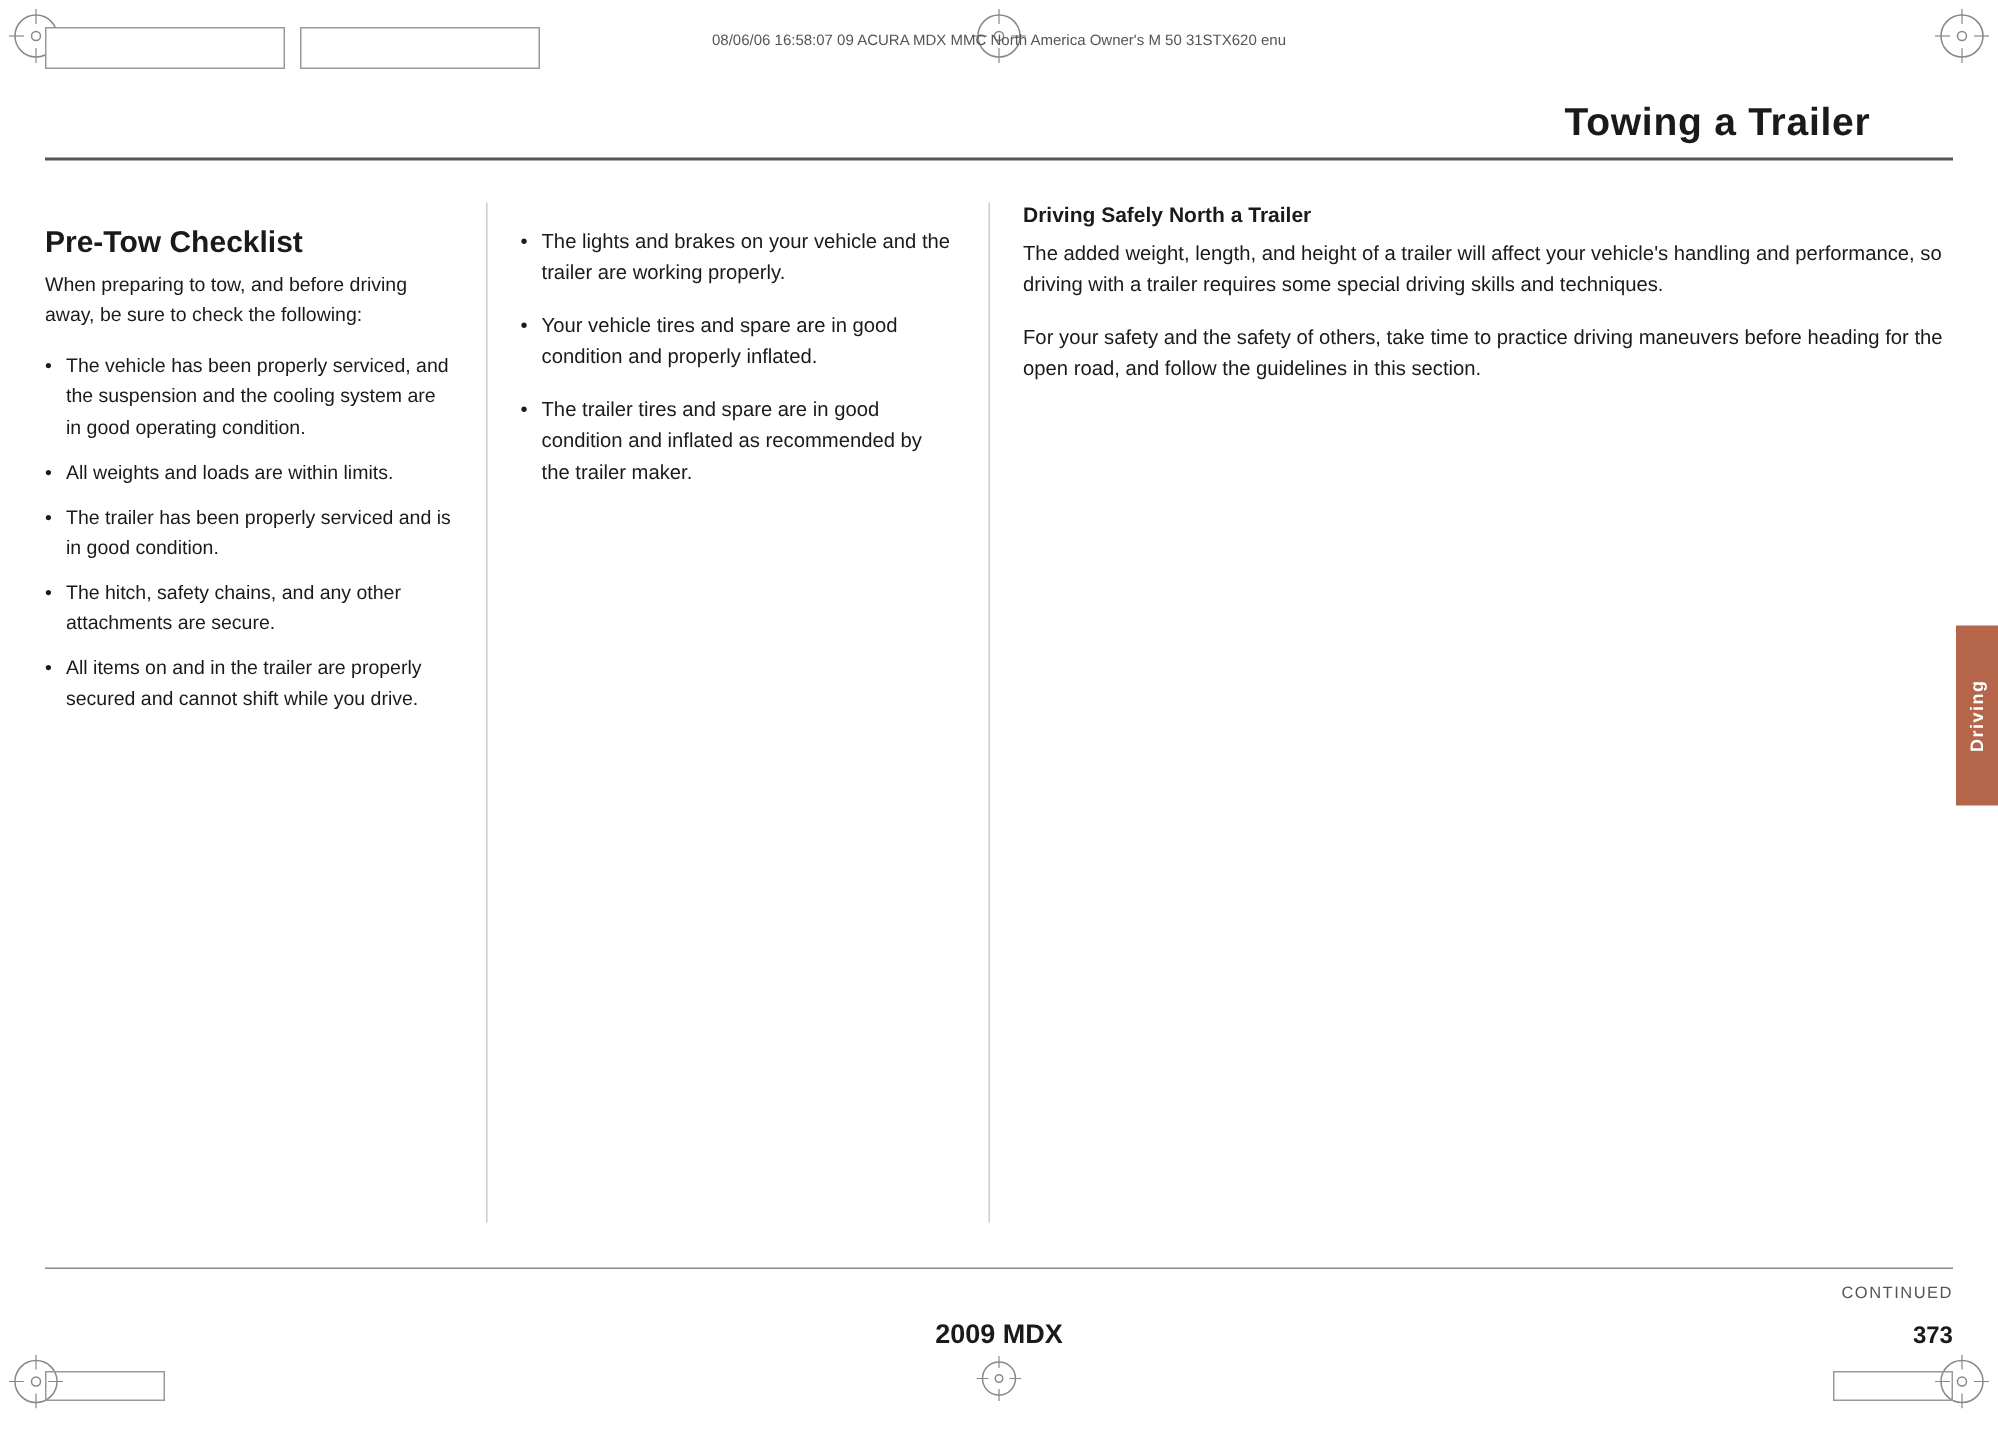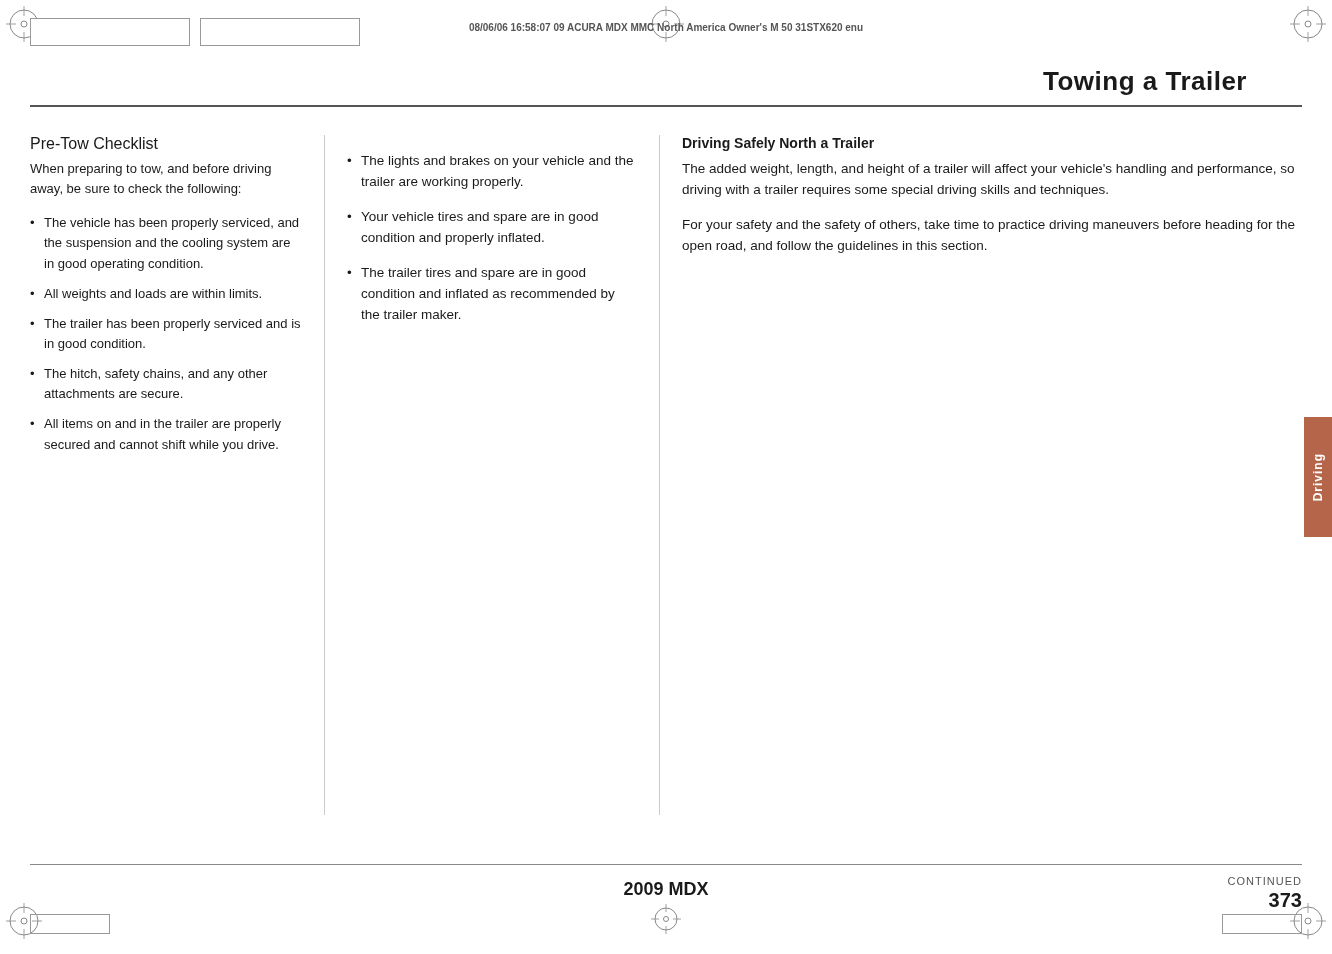--- a/index.html
+++ b/index.html
@@ -26,21 +26,20 @@
       padding: 0;
     }
 
     
     .header-top {
       display: flex;
       justify-content: space-between;
       align-items: flex-start;
       padding: 18px 30px 0 30px;
       position: relative;
-      font-weight: bold;
     }
 
     .header-left {
       display: flex;
       gap: 10px;
       align-items: center;
     }
 
     .header-box {
       border: 1px solid #999;
@@ -111,23 +110,24 @@
 
     
     .left-column {
       width: 295px;
       flex-shrink: 0;
       padding-right: 20px;
       border-right: 1px solid #ccc;
     }
 
     .section-title {
-      font-weight: normal;
-      font-size: 16px;
+      font-weight: bold;
+      font-size: 20px;
       margin-bottom: 6px;
+      margin-top: 16px;
     }
 
     .intro-text {
       font-size: 13px;
       line-height: 1.55;
       margin-bottom: 14px;
     }
 
     .checklist {
       list-style: none;
@@ -257,31 +257,31 @@
     .footer-model {
       font-size: 18px;
       font-weight: bold;
       color: #1a1a1a;
     }
 
     .footer-right {
       display: flex;
       flex-direction: column;
       align-items: flex-end;
-      gap: 2px;
+      gap: 14px;
     }
 
     .footer-continued {
       font-size: 11px;
       color: #555;
       letter-spacing: 1px;
     }
 
     .footer-page {
-      font-size: 20px;
+      font-size: 16px;
       font-weight: bold;
       color: #1a1a1a;
     }
 
     .footer-right-box {
       width: 80px;
       height: 20px;
       border: 1px solid #999;
     }
 

